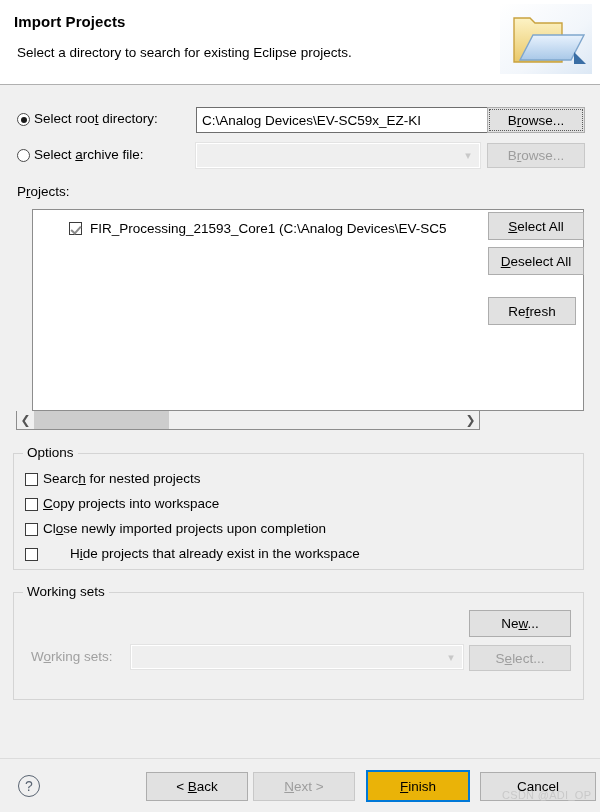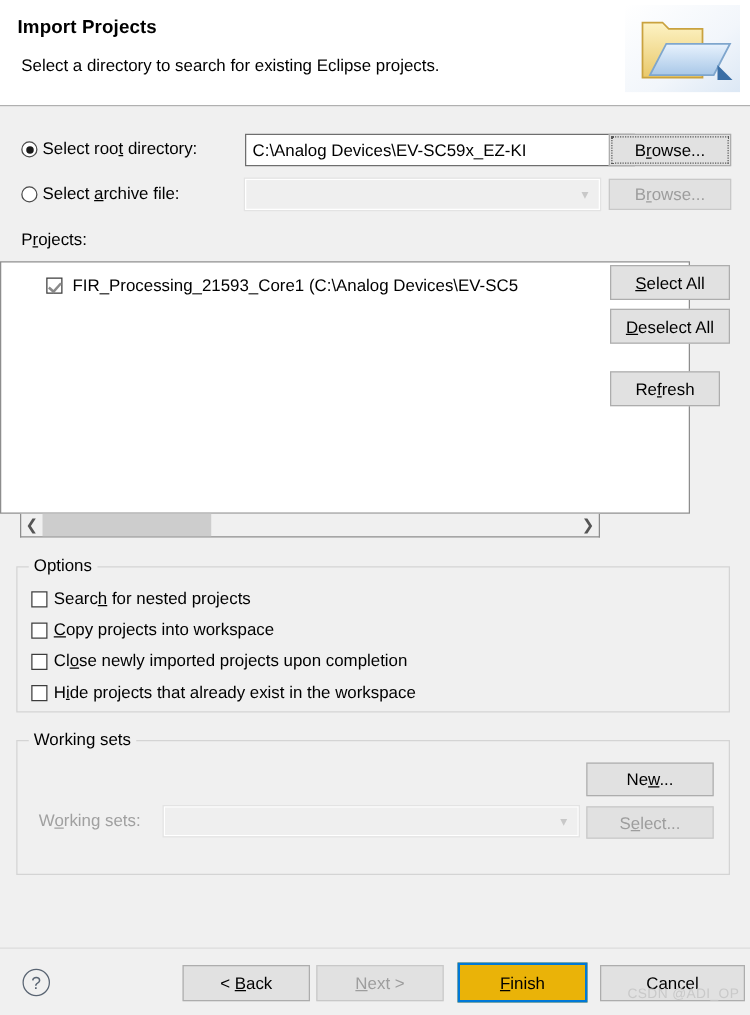--- a/index.html
+++ b/index.html
@@ -204,21 +204,21 @@
   <div class="combo-arrow">▾</div>
 </div>
 <div class="btn disabled" style="left:487px; top:143px; width:98px; height:25px;">
   <span><span>B</span><u class="mn">r</u><span>owse...</span></span>
 </div>
 
 <div class="lbl" style="left:17px; top:184px;">
   <span>P</span><u class="mn">r</u><span>ojects:</span>
 </div>
 
-<div class="listbox" style="left:0; top:209px; width:552px; height:202px;">
+<div class="listbox" style="left:32px; top:209px; width:552px; height:202px;">
   <div class="list-item">
     <span class="cbx checked"></span>
     <span class="list-item-label">FIR_Processing_21593_Core1 (C:\Analog Devices\EV-SC5</span>
   </div>
 </div>
 
 <div class="hscroll" style="left:16px; top:411px; width:464px; height:19px; border:1px solid #8d8d8d; border-top:none;">
   <div class="hscroll-arrow">❮</div>
   <div class="hscroll-track">
     <div class="hscroll-thumb" style="left:0px; width:135px;"></div>
@@ -247,21 +247,21 @@
   <div style="position:absolute; left:11px; top:42px;">
     <span class="cbx" style="position:absolute; left:0; top:2px;"></span>
     <span class="lbl" style="position:relative; left:18px; top:0;"><span></span><u class="mn">C</u><span>opy projects into workspace</span></span>
   </div>
 
   <div style="position:absolute; left:11px; top:67px;">
     <span class="cbx" style="position:absolute; left:0; top:2px;"></span>
     <span class="lbl" style="position:relative; left:18px; top:0;"><span>Cl</span><u class="mn">o</u><span>se newly imported projects upon completion</span></span>
   </div>
 
-  <div style="position:absolute; left:11px; top:92px;">
+  <div style="position:absolute; left:11px; top:92px;padding-left:27px;">
     <span class="cbx" style="position:absolute; left:0; top:2px;"></span>
     <span class="lbl" style="position:relative; left:18px; top:0;"><span>H</span><u class="mn">i</u><span>de projects that already exist in the workspace</span></span>
   </div>
 </div>
 
 <div class="group" style="left:13px; top:592px; width:571px; height:108px;">
   <div class="group-title">Working sets</div>
 
 
   <div class="btn" style="left:455px; top:17px; width:102px; height:27px;">

